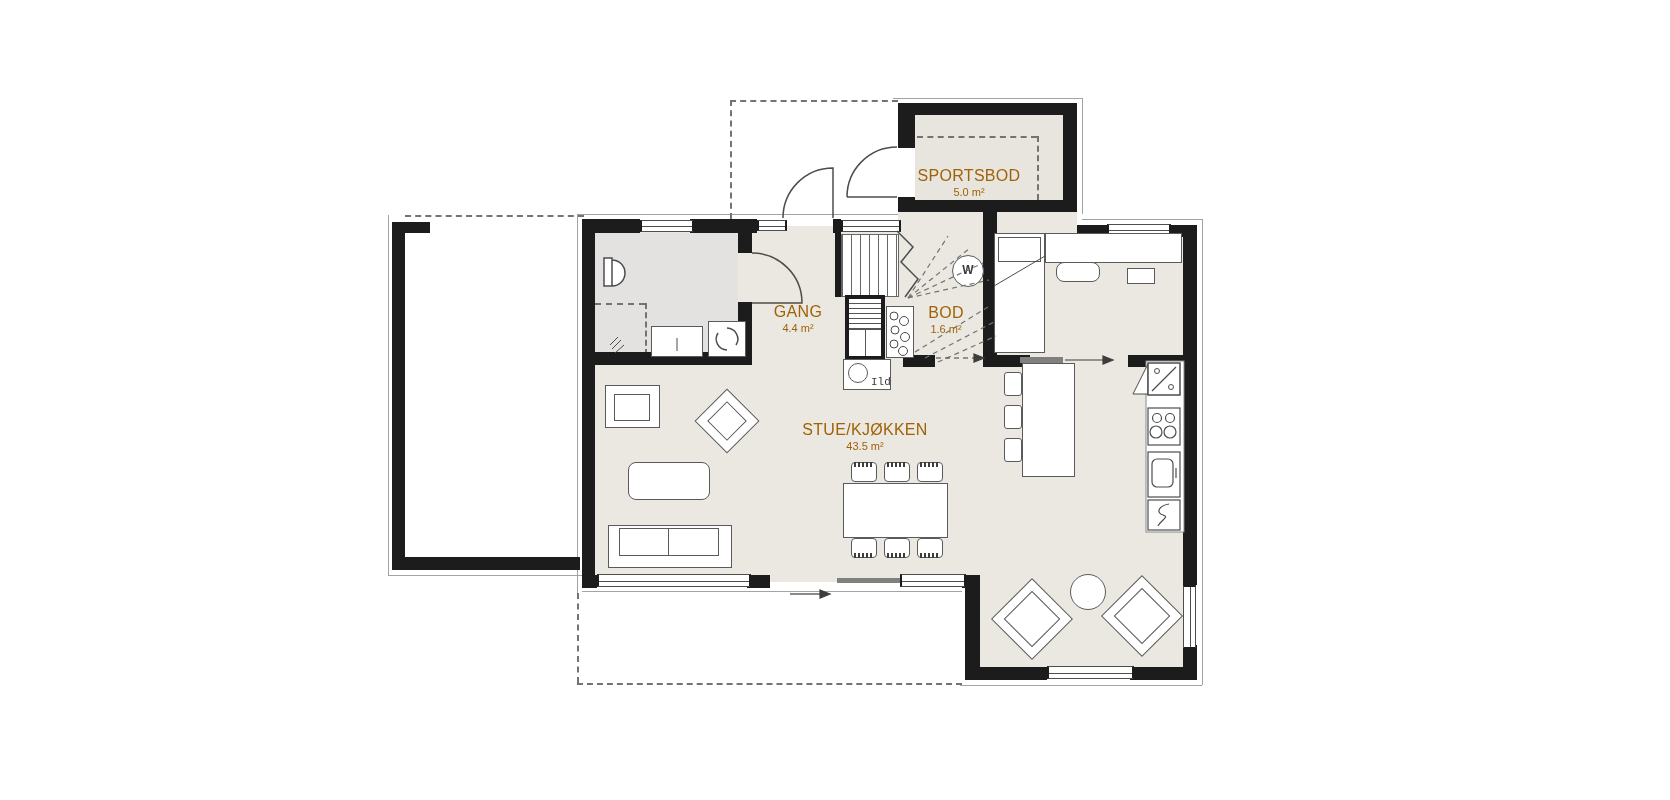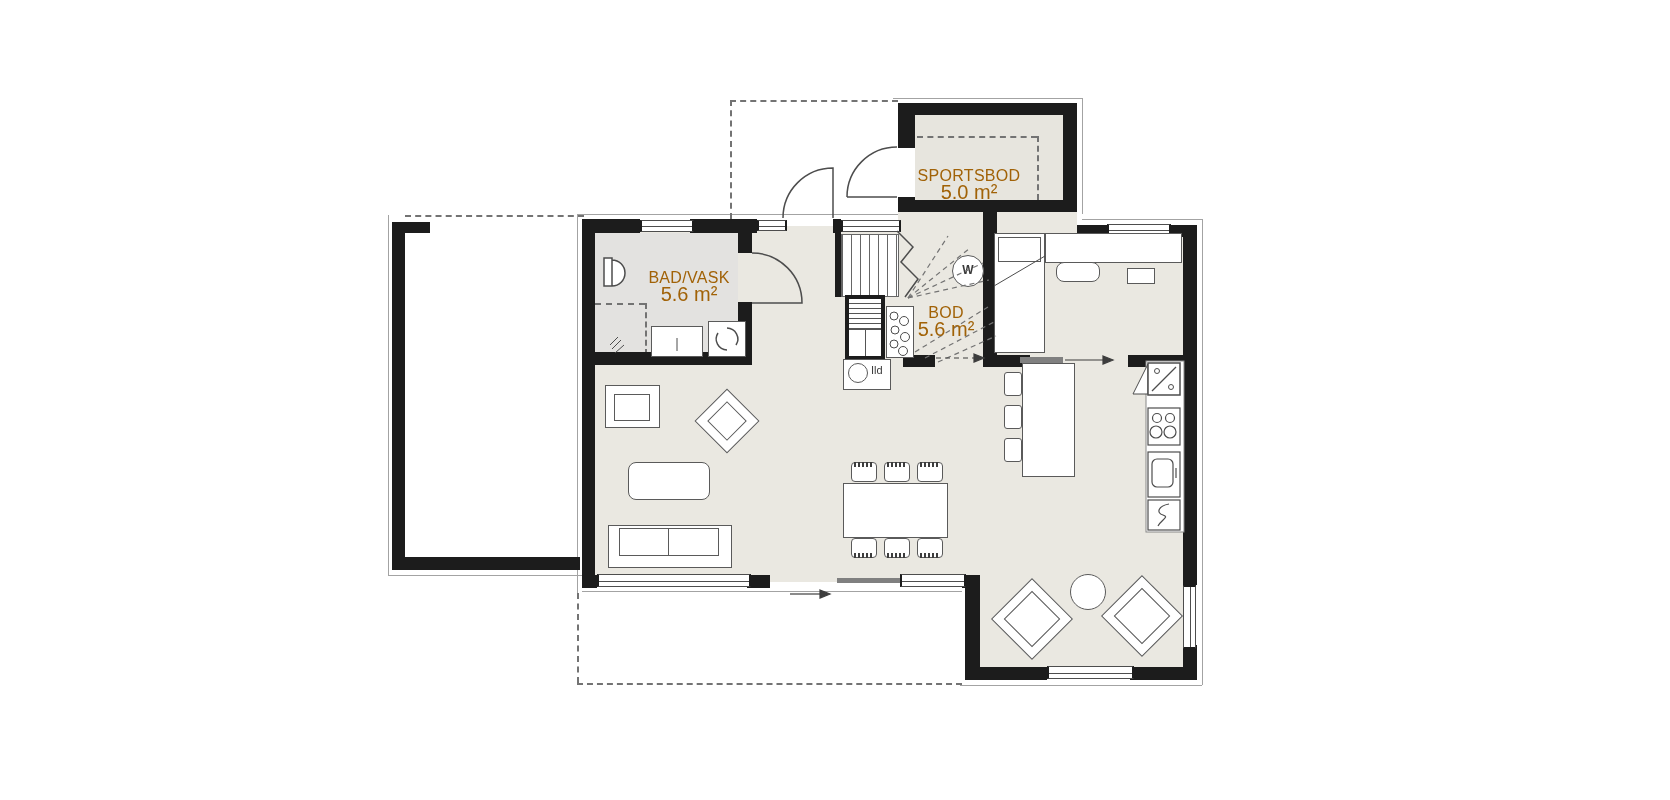--- a/index.html
+++ b/index.html
@@ -13,21 +13,21 @@
   .win{position:absolute;background:#fff;border-top:1.5px solid #4d4d4d;border-bottom:1.5px solid #4d4d4d;
        border-left:2px solid #1c1c1c;border-right:2px solid #1c1c1c;}
   .win::after{content:"";position:absolute;left:0;right:0;top:50%;border-top:1px solid #4d4d4d;}
   .winv{position:absolute;background:#fff;border-left:1.5px solid #4d4d4d;border-right:1.5px solid #4d4d4d;
        border-top:2px solid #1c1c1c;border-bottom:2px solid #1c1c1c;}
   .winv::after{content:"";position:absolute;top:0;bottom:0;left:50%;border-left:1px solid #4d4d4d;}
   .furn{position:absolute;background:#fff;border:1.5px solid #5a5a5a;box-sizing:border-box;}
   .bar{position:absolute;background:#808080;}
   .rlabel{position:absolute;width:180px;text-align:center;color:#a16207;}
   .rn{font-size:16px;line-height:17px;letter-spacing:.3px;}
-  .ra{font-size:20px;line-height:17px;}
+  .ra{font-size:11px;line-height:17px;}
   .small-label{position:absolute;font-size:11px;color:#3b3b3b;}
   .stairs{position:absolute;background:#fff;border:1px solid #666;
           background-image:repeating-linear-gradient(90deg,#666 0 1px,transparent 1px 9px);}
   .wardrobe{position:absolute;background:#fff;border:4px solid #1c1c1c;box-sizing:border-box;}
   .wardrobe .hatch{position:absolute;left:0;right:0;top:0;height:30px;
           background:repeating-linear-gradient(0deg,#555 0 1px,transparent 1px 5px);}
   .wardrobe .doors{position:absolute;left:0;right:0;bottom:0;height:26px;border-top:1px solid #555;}
   .wardrobe .doors::after{content:"";position:absolute;left:50%;top:0;bottom:0;border-left:1px solid #555;}
   .cback-t{position:absolute;left:2px;right:2px;top:-1px;height:5px;
           background:repeating-linear-gradient(90deg,#3d3d3d 0 2px,transparent 2px 4px);}
@@ -164,21 +164,21 @@
   </div>
   <div class="furn" style="left:1113px;top:587px;width:58px;height:58px;transform:rotate(-45deg);">
     <div class="inner8"></div>
   </div>
 
   <div class="furn" style="left:651px;top:326px;width:52px;height:31px;"></div>
   <div class="furn" style="left:708px;top:321px;width:38px;height:36px;"></div>
 
   <div class="furn" style="left:843px;top:359px;width:48px;height:31px;border-width:1px;"></div>
   <div class="furn" style="left:848px;top:363px;width:20px;height:20px;border-radius:50%;"></div>
-  <div class="small-label" style="left:871px;top:364px;">Ild</div>
+  <div class="small-label" style="left:871px;top:376px;font-family:Liberation Mono, monospace;">Ild</div>
 
   <div class="furn" style="left:952px;top:255px;width:32px;height:32px;border-radius:50%;text-align:center;">
     <span style="font-size:12px;font-weight:bold;line-height:29px;color:#3b3b3b;">W</span>
   </div>
 
   <svg width="1670" height="800" viewBox="0 0 1670 800">
     <g fill="none" stroke="#4d4d4d" stroke-width="1.5">
 
       <path d="M 783 218 A 50 50 0 0 1 833 168 L 833 218"></path>
 
@@ -254,22 +254,26 @@
       <polygon points="1103,356 1113,360 1103,364"></polygon>
       <path d="M 790 594 L 820 594" fill="none"></path>
       <polygon points="820,590 830,594 820,598"></polygon>
     </g>
   </svg>
 
   <div class="rlabel" style="left:879px;top:167px;">
     <div class="rn">SPORTSBOD</div>
     <div class="ra">5.0 m²</div>
   </div>
-  <div class="rlabel" style="left:599px;top:269px;">
-    <div class="rn">BAD/VASK</div>
-    <div class="ra">5.6 m²</div>
+  <div class="rlabel" style="left:708px;top:303px;">
+    <div class="rn">GANG</div>
+    <div class="ra">4.4 m²</div>
   </div>
   <div class="rlabel" style="left:856px;top:304px;">
     <div class="rn">BOD</div>
-    <div class="ra">5.6 m²</div>
+    <div class="ra">1.6 m²</div>
+  </div>
+  <div class="rlabel" style="left:765px;top:421px;width:200px;">
+    <div class="rn">STUE/KJØKKEN</div>
+    <div class="ra">43.5 m²</div>
   </div>
 
 </div>
 
 </body></html>

